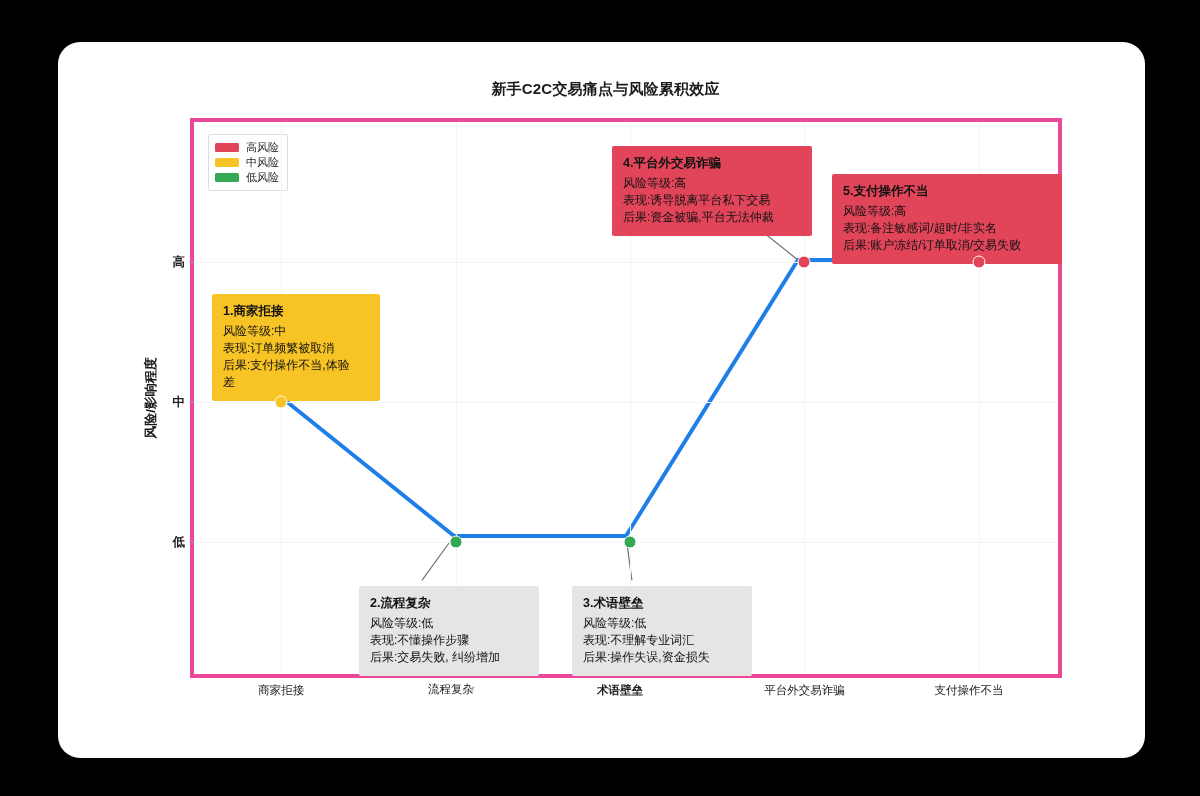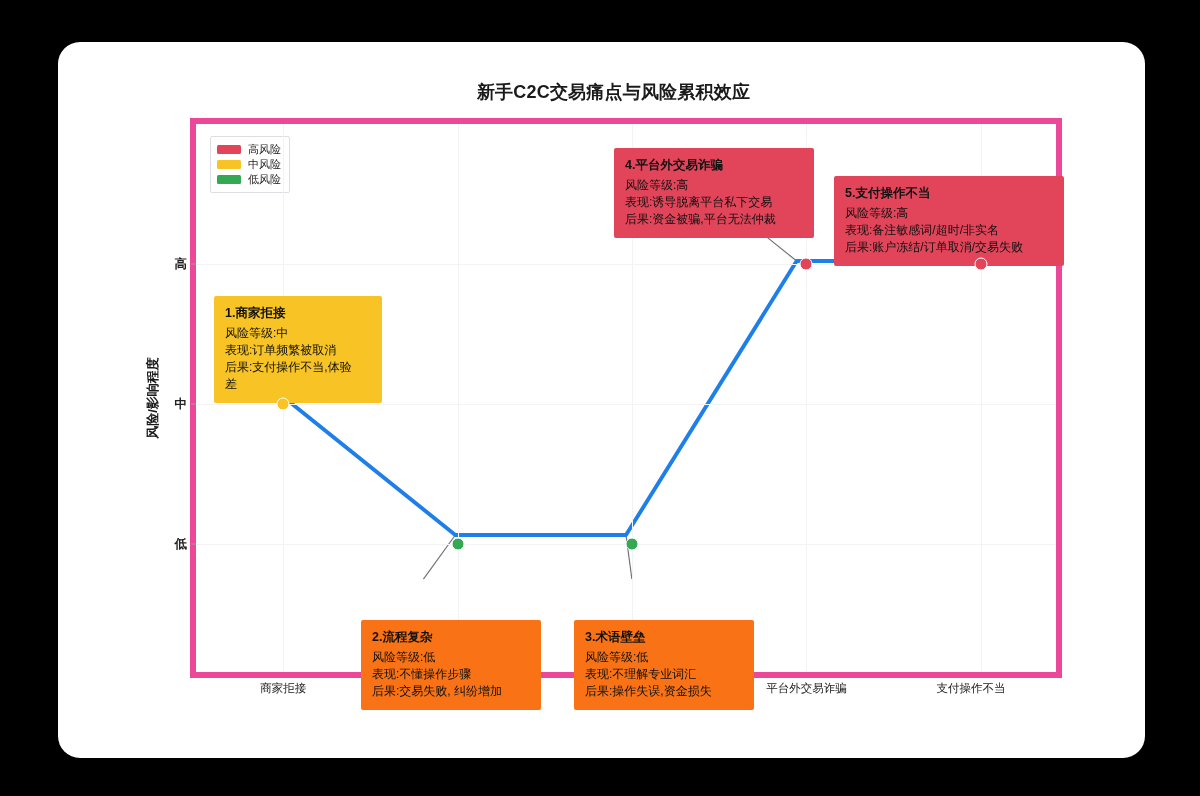--- a/index.html
+++ b/index.html
@@ -15,35 +15,35 @@
   .card {
     position: absolute;
     left: 58px; top: 42px;
     width: 1087px; height: 716px;
     background: #ffffff;
     border-radius: 22px;
   }
 
   .chart-title {
     position: absolute;
-    left: 12px; top: 38px;
+    left: 4px; top: 38px;
     width: 100%;
     text-align: center;
-    font-size: 18px;
+    font-size: 15px;
     font-weight: bold;
     color: #1a1a1a;
     letter-spacing: 0.2px;
   }
 
   
   .plot {
     position: absolute;
     left: 132px; top: 76px;
     width: 872px; height: 560px;
-    border: 6px solid #ec4899;
+    border: 4px solid #ec4899;
     background: #ffffff;
   }
 
   .gridline-h {
     position: absolute; left: 0; width: 100%; height: 1px;
     background: #f2f3f5;
   }
   .gridline-v {
     position: absolute; top: 0; height: 100%; width: 1px;
     background: #f2f3f5;
@@ -125,21 +125,21 @@
     border-radius: 2px;
     padding: 9px 28px 10px 11px;
     color: #111;
     line-height: 1.42;
   }
   .anno-title { font-size: 12.5px; font-weight: bold; margin-bottom: 2px; }
   .anno-line { font-size: 12px; }
 
   .anno.high { background: #e2455a; }
   .anno.mid  { background: #f7c325; }
-  .anno.low  { background: #f97316; margin-top: 32px; }
+  .anno.low  { background: #e5e5e5; }
 </style>
 </head>
 <body>
 
 <div id="page">
   <div class="card">
 
     <div class="chart-title">新手C2C交易痛点与风险累积效应</div>
 
     <div class="plot" id="plot">
@@ -175,23 +175,23 @@
         <div class="tick-label-y" style="top: 420px;">低</div>
         <div class="gridline-h" style="top: 280px;"></div>
         <div class="tick-mark-y" style="top: 280px;"></div>
         <div class="tick-label-y" style="top: 280px;">中</div>
         <div class="gridline-h" style="top: 140px;"></div>
         <div class="tick-mark-y" style="top: 140px;"></div>
         <div class="tick-label-y" style="top: 140px;">高</div>
         <div class="gridline-v" style="left: 87.2px;"></div>
         <div class="tick-label-x" style="left: 87.2px;">商家拒接</div>
         <div class="gridline-v" style="left: 261.6px;"></div>
-        <div class="tick-label-x" style="left: 271px; margin-top: 8px;">流程复杂</div>
+        <div class="tick-label-x" style="left: 257px; margin-top: 8px;">流程复杂</div>
         <div class="gridline-v" style="left: 436px;"></div>
-        <div class="tick-label-x" style="left: 436px;">术语壁垒</div>
+        <div class="tick-label-x" style="left: 426px; font-weight: bold;">术语壁垒</div>
         <div class="gridline-v" style="left: 610.4px;"></div>
         <div class="tick-label-x" style="left: 610.4px;">平台外交易诈骗</div>
         <div class="gridline-v" style="left: 784.8px;"></div>
         <div class="tick-label-x" style="left: 775px;">支付操作不当</div>
         <div class="anno mid" style="left: 18px; top: 172px; width: 168px;">
           <div class="anno-title">1.商家拒接</div>
           <div class="anno-line">风险等级:中</div>
           <div class="anno-line">表现:订单频繁被取消</div>
           <div class="anno-line">后果:支付操作不当,体验差</div>
         </div>

